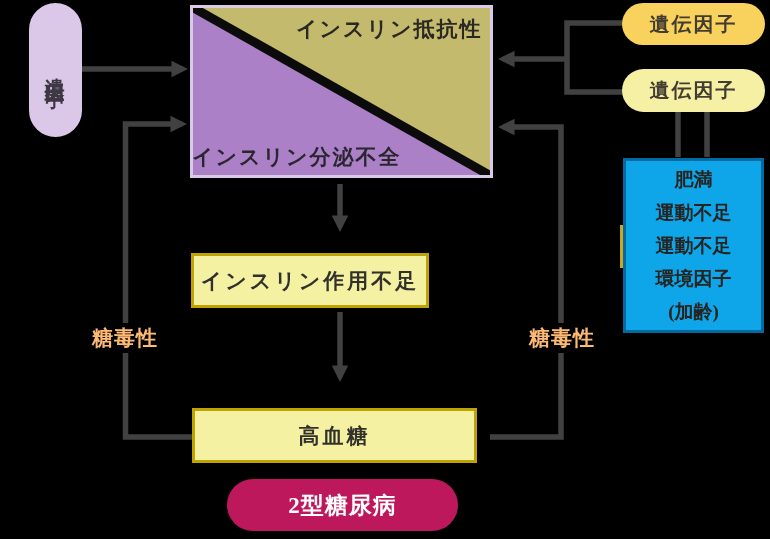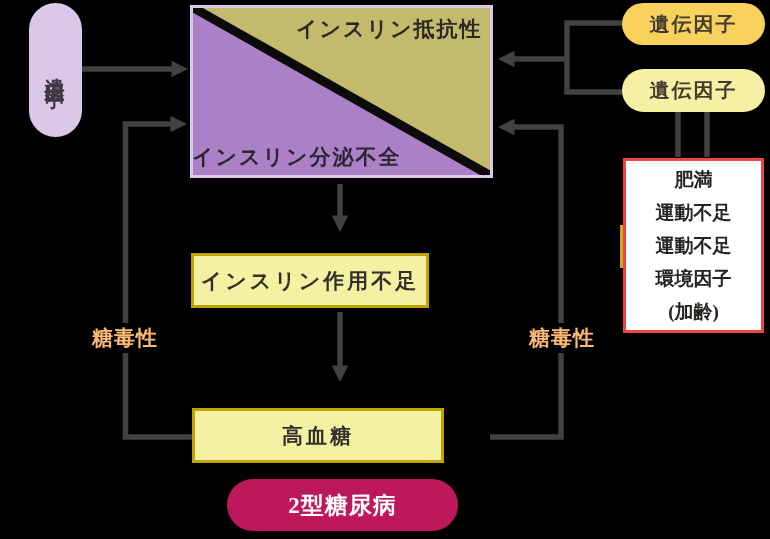--- a/index.html
+++ b/index.html
@@ -30,34 +30,34 @@
   .pill{
     position:absolute;display:flex;align-items:center;justify-content:center;
     font-size:20px;font-weight:700;color:#433C31;letter-spacing:2px;
   }
   .pill.gold{left:622px;top:3px;width:143px;height:42px;border-radius:21px;background:#F8D25C;}
   .pill.pale{left:622px;top:69px;width:143px;height:43px;border-radius:22px;background:#F6F0A5;}
 
   
   .white-box{
     position:absolute;left:623px;top:158px;width:141px;height:175px;
-    background:#ffffff;border:3px solid #ef4444;box-sizing:border-box;
+    background:#0ea5e9;border:3px solid #0369a1;box-sizing:border-box;
     display:flex;flex-direction:column;align-items:center;justify-content:center;
   }
   .white-box div{font-size:19px;font-weight:700;color:#262420;line-height:33px;white-space:nowrap;}
   .gold-segment{position:absolute;left:620px;top:225px;width:3px;height:43px;background:#C9A91B;}
 
   
   .ybox{
     position:absolute;background:#F5F1A2;border:3px solid #BEA303;box-sizing:border-box;
     display:flex;align-items:center;justify-content:center;
     font-size:21px;font-weight:700;color:#32302B;letter-spacing:3px;
   }
   .ybox.action{left:191px;top:253px;width:238px;height:55px;}
-  .ybox.hyper{left:192px;top:408px;width:252px;height:55px;}
+  .ybox.hyper{left:192px;top:408px;width:285px;height:55px;}
 
   
   .red-pill{
     position:absolute;left:227px;top:479px;width:231px;height:52px;border-radius:29px;
     background:#be185d;display:flex;align-items:center;justify-content:center;
     font-size:23px;font-weight:700;color:#FFFFFF;letter-spacing:1px;
   }
 
   
   .toxicity{

